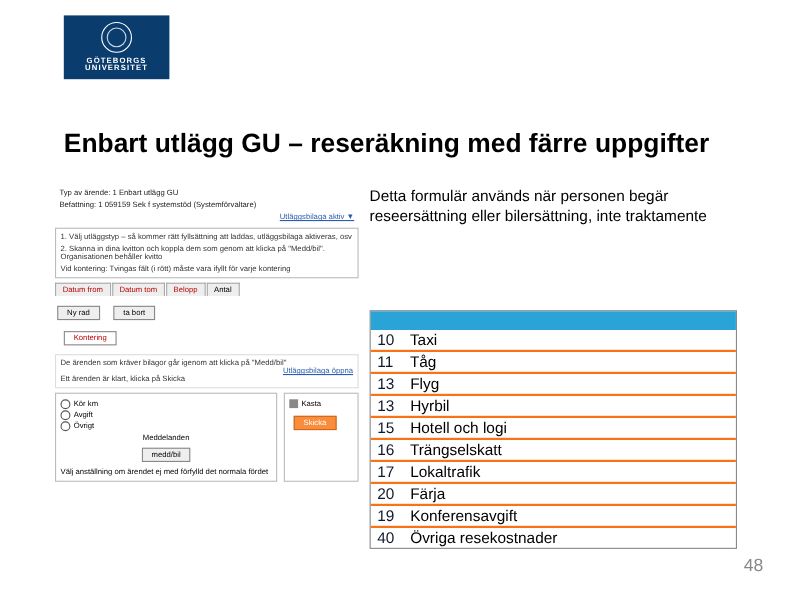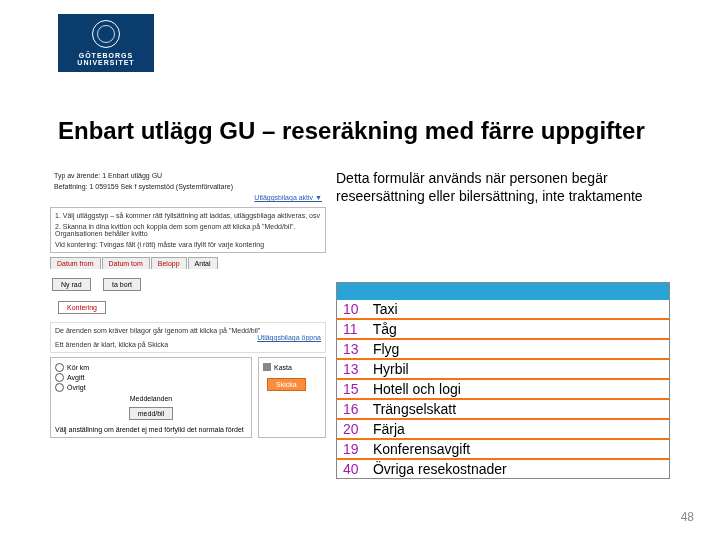--- a/index.html
+++ b/index.html
@@ -20,22 +20,22 @@
   .msg-panel{display:flex;gap:6px;margin:4px 2px}
   .msg-left{border:1px solid #bbb;flex:1;padding:4px}
   .msg-right{border:1px solid #bbb;width:58px;padding:4px;display:flex;flex-direction:column;gap:3px}
   .radio-line{font-size:7px;display:flex;align-items:center;gap:3px;margin:1px 0}
   .radio-dot{width:7px;height:7px;border:1px solid #555;border-radius:50%}
   .box-icon{width:8px;height:8px;background:#888;display:inline-block}
   .cost-list{position:absolute;left:336px;top:282px;width:332px;border:1px solid #888;background:#fff;font-size:14px}
   .cost-header{background:#2aa3d6;height:17px}
   .cost-row{padding:1px 6px;border-top:2px solid #f97316}
   .cost-row:first-of-type{border-top:none}
-  .code{color:#a21caf;display:inline-block;width:26px}
-  .page-num{position:absolute;right:26px;bottom:16px;font-size:12px;color:#888}
+  .code{color:#0f172a;display:inline-block;width:26px}
+  .page-num{position:absolute;right:26px;bottom:16px;font-size:16px;color:#888}
 </style>
 </head>
 <body>
 
 <div class="logo-box">
   <div class="seal"></div>
   <div>GÖTEBORGS</div>
   <div>UNIVERSITET</div>
 </div>
 
@@ -102,19 +102,20 @@
 
 <div class="cost-list">
   <div class="cost-header"></div>
   <div id="cost-rows">
       <div class="cost-row"><span class="code">10</span> Taxi</div>
       <div class="cost-row"><span class="code">11</span> Tåg</div>
       <div class="cost-row"><span class="code">13</span> Flyg</div>
       <div class="cost-row"><span class="code">13</span> Hyrbil</div>
       <div class="cost-row"><span class="code">15</span> Hotell och logi</div>
       <div class="cost-row"><span class="code">16</span> Trängselskatt</div>
+      <div class="cost-row"><span class="code">17</span> Lokaltrafik</div>
       <div class="cost-row"><span class="code">20</span> Färja</div>
       <div class="cost-row"><span class="code">19</span> Konferensavgift</div>
       <div class="cost-row"><span class="code">40</span> Övriga resekostnader</div>
     </div>
 </div>
 
 <div class="page-num">48</div>
 
 </body></html>

